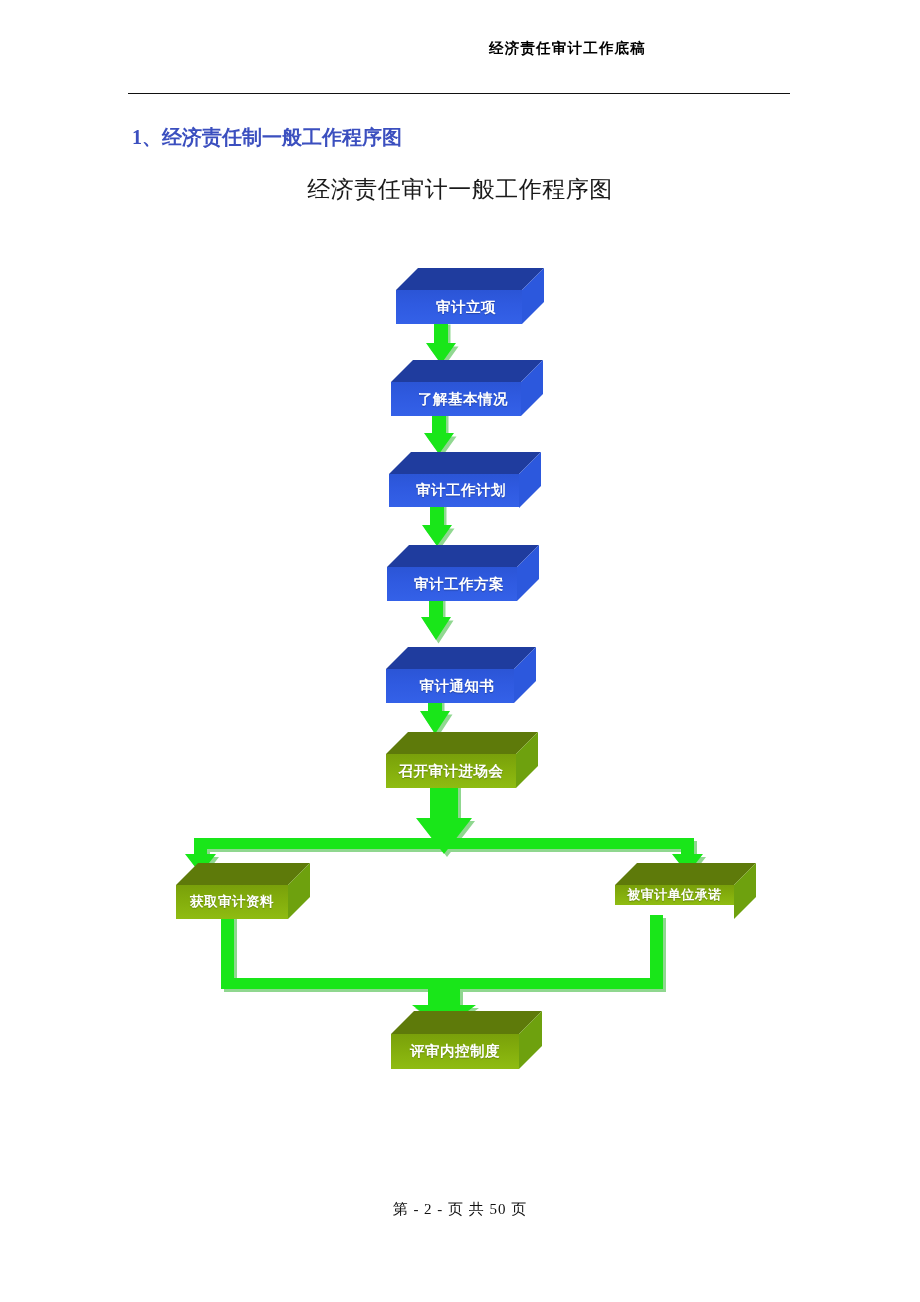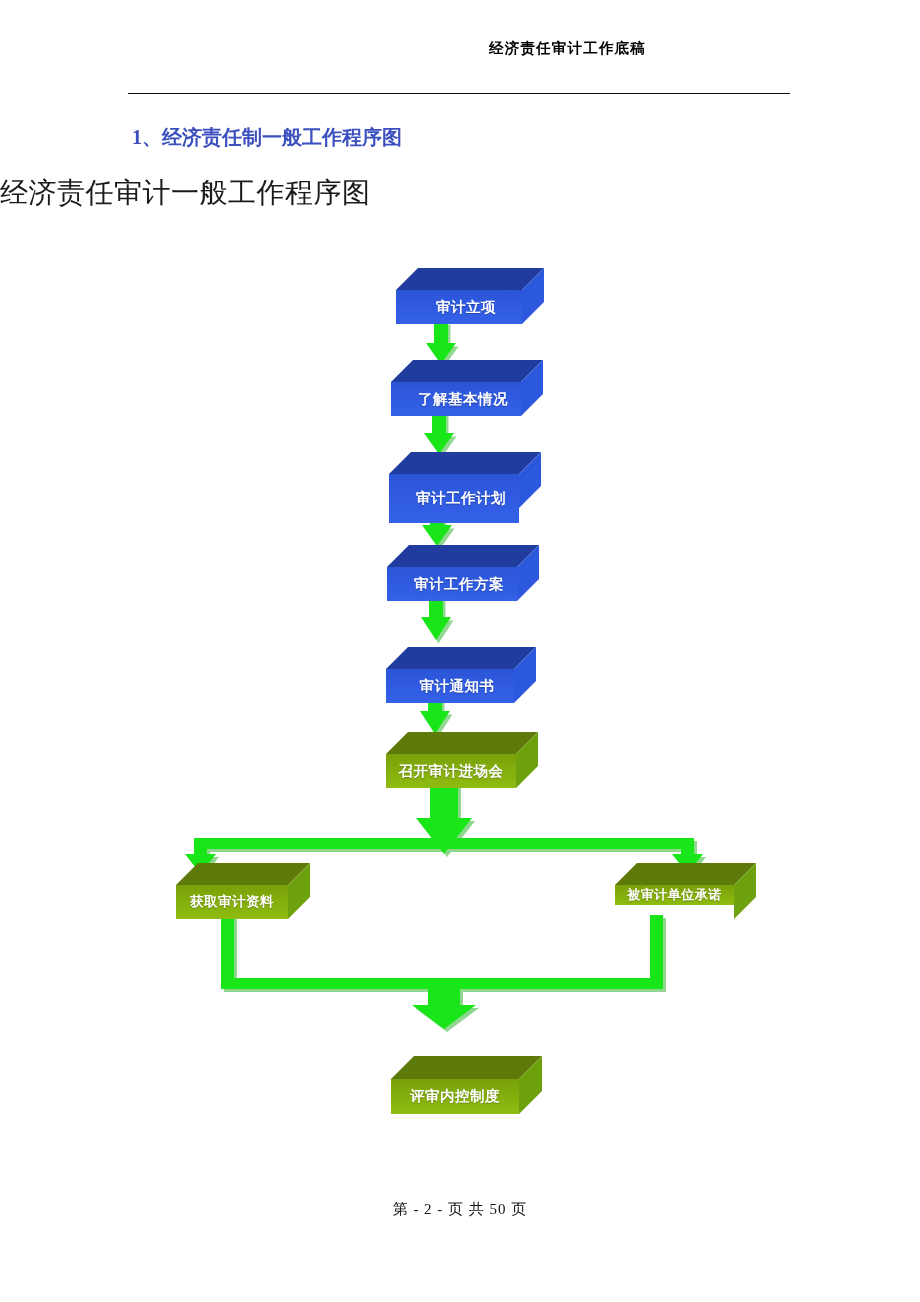--- a/index.html
+++ b/index.html
@@ -53,22 +53,23 @@
     font-size: 20px;
     font-weight: bold;
     color: #3B4FBF;
     white-space: nowrap;
   }
   #doc-title {
     position: absolute;
     left: 0;
     top: 174px;
     width: 920px;
+    text-align: center;
     font-family: "Liberation Serif", "DejaVu Serif", serif;
-    font-size: 28px;
+    font-size: 23px;
     color: #1a1a1a;
     letter-spacing: 0.5px;
   }
 
   
   #page-footer {
     position: absolute;
     left: 0;
     top: 1200px;
     width: 920px;
@@ -229,21 +230,21 @@
     <div class="face-front" style="left:0; top:22px; width:130px; height:34px;">
       <span class="label">了解基本情况</span>
     </div>
   </div>
 
   <div class="node blue" style="left:389px; top:452px; width:152px; height:56px;">
     <svg width="152" height="56" viewBox="0 0 152 56">
       <polygon class="poly-top" points="0,22 22,0 152,0 130,22"></polygon>
       <polygon class="poly-side" points="130,22 152,0 152,34 130,56"></polygon>
     </svg>
-    <div class="face-front" style="left:0; top:22px; width:130px; height:49px;">
+    <div class="face-front" style="left:0; top:22px; width:130px; height:33px;">
       <span class="label">审计工作计划</span>
     </div>
   </div>
 
   <div class="node blue" style="left:387px; top:545px; width:152px; height:56px;">
     <svg width="152" height="56" viewBox="0 0 152 56">
       <polygon class="poly-top" points="0,22 22,0 152,0 130,22"></polygon>
       <polygon class="poly-side" points="130,22 152,0 152,34 130,56"></polygon>
     </svg>
     <div class="face-front" style="left:0; top:22px; width:130px; height:34px;">
@@ -284,21 +285,21 @@
   <div class="node olive" style="left:615px; top:863px; width:141px; height:56px;">
     <svg width="141" height="56" viewBox="0 0 141 56">
       <polygon class="poly-top" points="0,22 22,0 141,0 119,22"></polygon>
       <polygon class="poly-side" points="119,22 141,0 141,34 119,56"></polygon>
     </svg>
     <div class="face-front" style="left:0; top:22px; width:119px; height:20px;">
       <span class="label" style="font-size:13px">被审计单位承诺</span>
     </div>
   </div>
 
-  <div class="node olive" style="left:391px; top:1056px; width:151px; height:58px;">
+  <div class="node olive" style="left:391px; top:1011px; width:151px; height:58px;">
     <svg width="151" height="58" viewBox="0 0 151 58">
       <polygon class="poly-top" points="0,23 23,0 151,0 128,23"></polygon>
       <polygon class="poly-side" points="128,23 151,0 151,35 128,58"></polygon>
     </svg>
     <div class="face-front" style="left:0; top:23px; width:128px; height:35px;">
       <span class="label">评审内控制度</span>
     </div>
   </div>
 
 </div>

